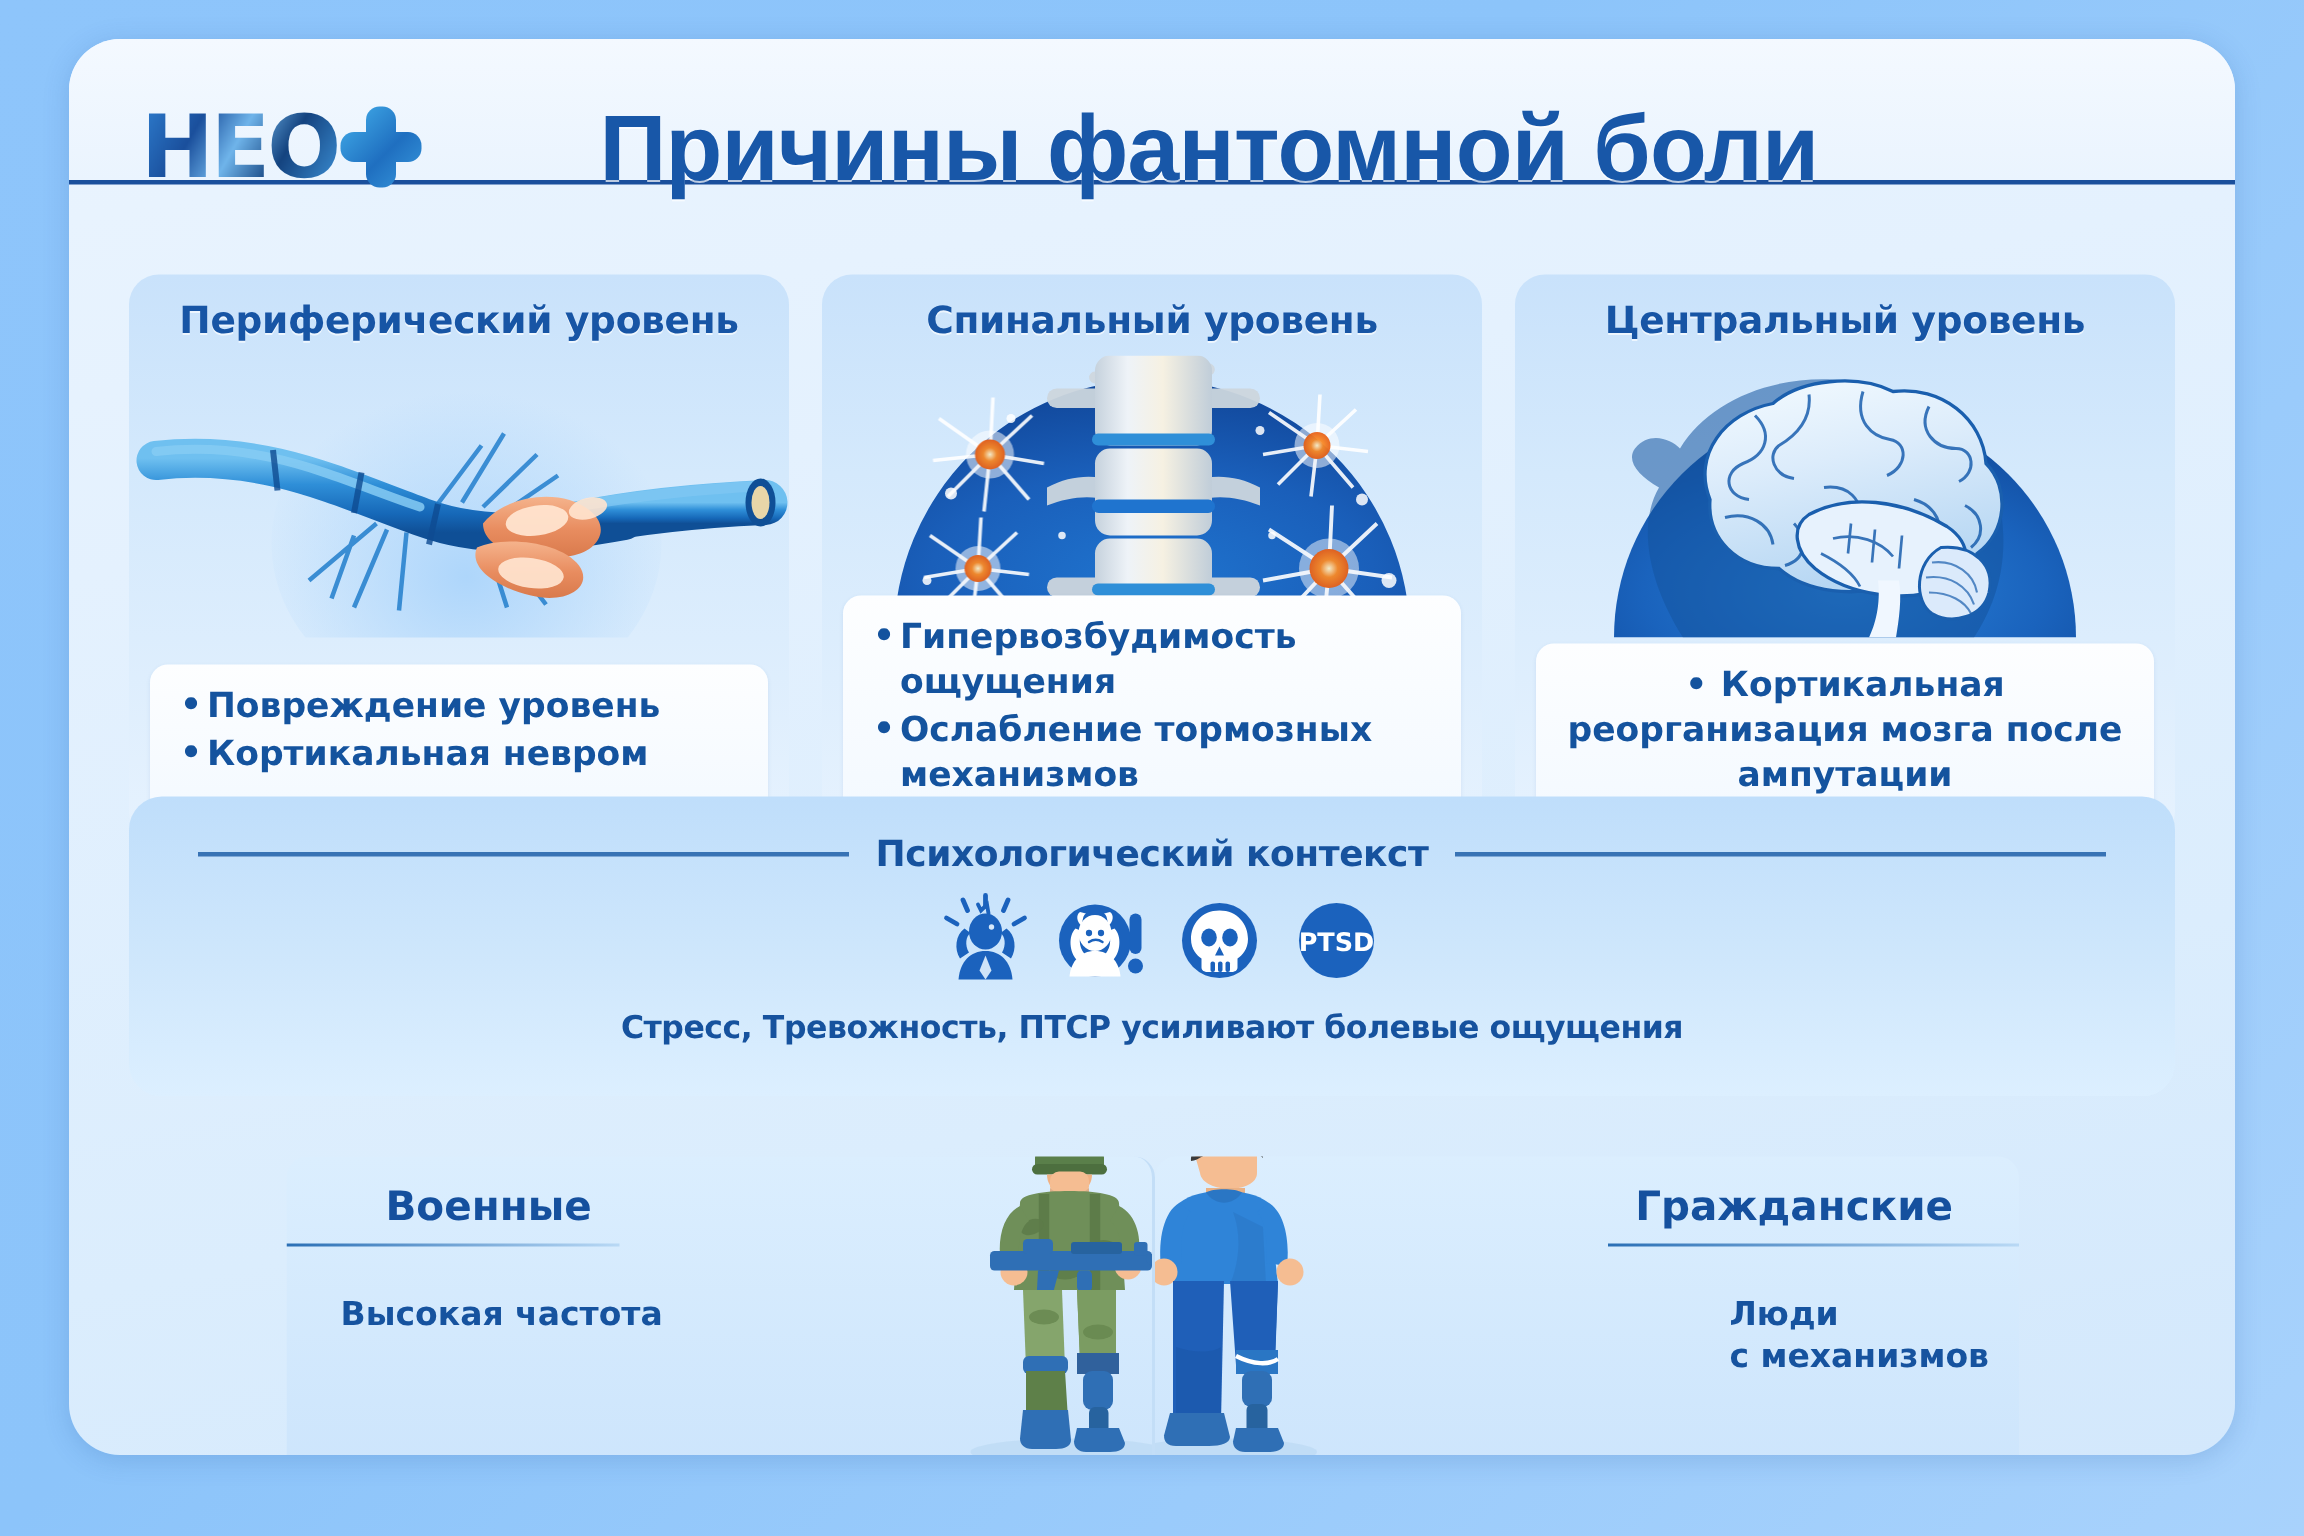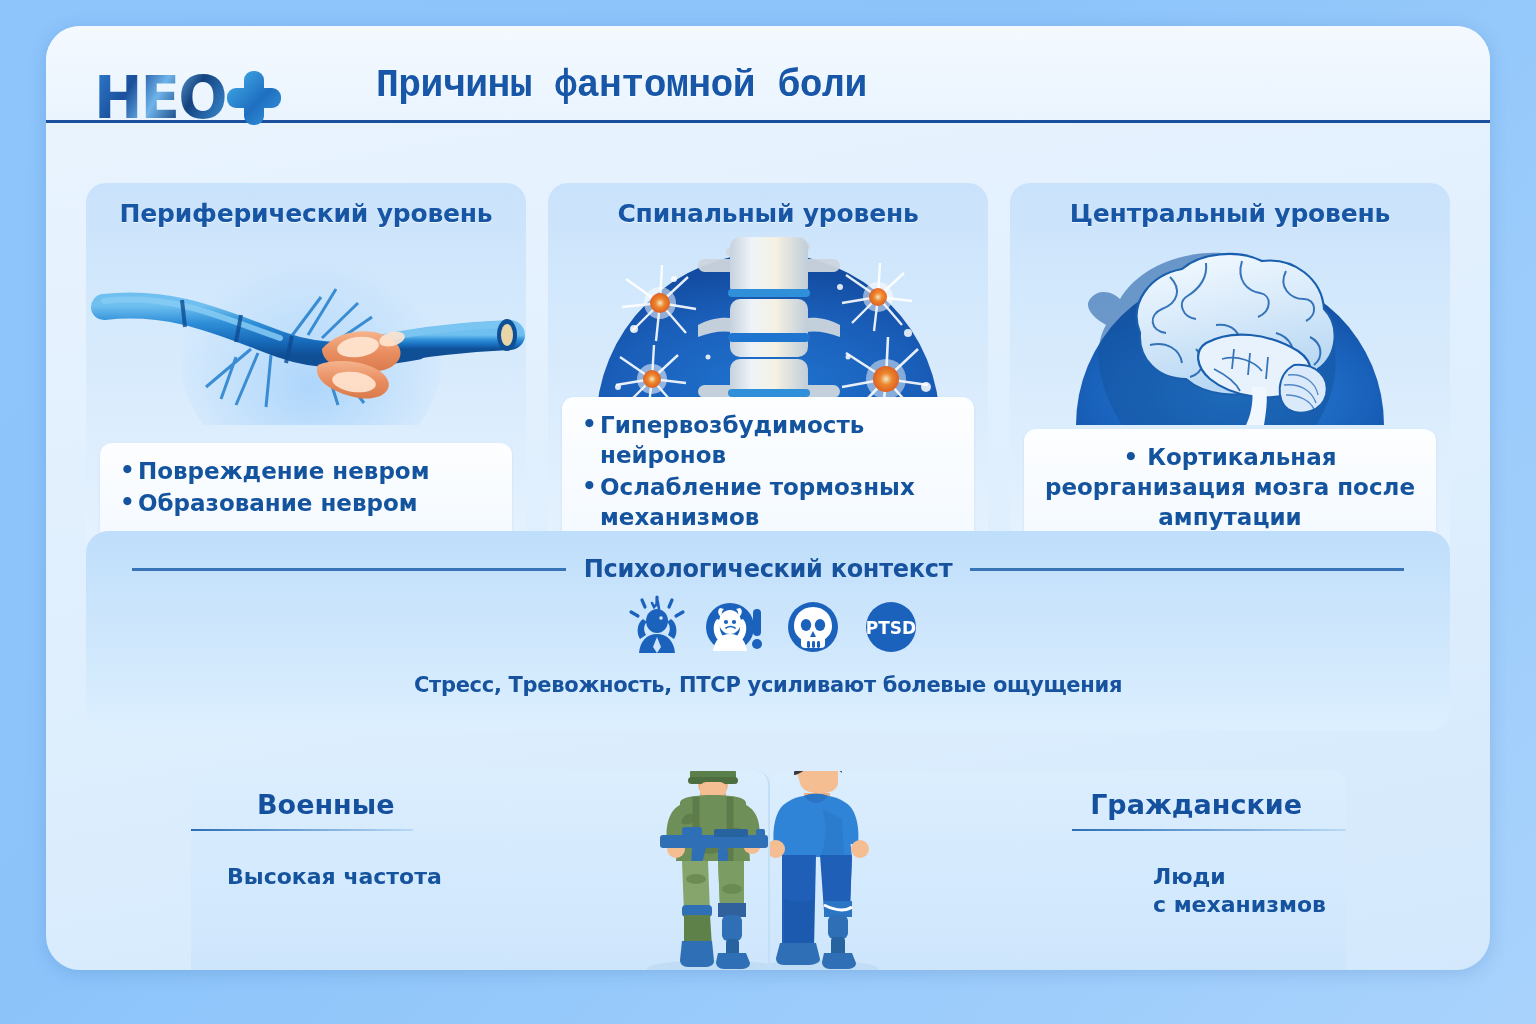--- a/index.html
+++ b/index.html
@@ -49,23 +49,24 @@
   }
   .logo-plus::before, .logo-plus::after {
     content:""; position: absolute; border-radius: 9px;
     background: linear-gradient(135deg,#3a9fe0 0%, #1f6fc0 60%, #2f8ad3 100%);
   }
   .logo-plus::before { left: 0; top: 17px; width: 54px; height: 20px; }
   .logo-plus::after  { top: 0; left: 17px; width: 20px; height: 54px; }
 
   .page-title {
     position: absolute; left: 330px; top: 38px; width: 860px;
-    font-size: 38px; font-weight: bold; color: #1857a8;
+    text-align: center;
+    font-size: 62px; font-weight: bold; color: #1857a8;
     letter-spacing: -.5px;
-    font-family: Liberation Mono, monospace;
+    font-family: Liberation Sans, sans-serif;
     text-shadow: 0 1px 0 rgba(255,255,255,.7);
   }
 
   
   .levels {
     position: absolute; left: 40px; top: 117px;
     width: 1364px; height: 378px;
     display: flex; gap: 22px; margin-top: 40px;
   }
   .level-card {
@@ -231,22 +232,22 @@
             <path d="M236 112 C252 92 290 88 308 104 C322 116 312 132 292 134 C266 137 236 130 236 112 Z" fill="url(#nrm)"></path>
             <path d="M232 128 C250 120 288 124 300 140 C310 154 292 166 268 160 C246 155 226 142 232 128 Z" fill="url(#nrm)"></path>
             <ellipse cx="272" cy="110" rx="21" ry="10" fill="#ffe4cf" opacity=".95" transform="rotate(-8 272 110)"></ellipse>
             <ellipse cx="306" cy="102" rx="13" ry="7" fill="#ffe4cf" opacity=".9" transform="rotate(-14 306 102)"></ellipse>
             <ellipse cx="268" cy="145" rx="22" ry="10" fill="#ffe4cf" opacity=".92" transform="rotate(8 268 145)"></ellipse>
           </g>
         </svg>
       </div>
       <div class="bullets">
         <ul>
-          <li>Повреждение невром</li>
-          <li>Образование невром</li>
+          <li>Повреждение уровень</li>
+          <li>Кортикальная невром</li>
         </ul>
       </div>
     </div>
 
     <div class="level-card">
       <div class="level-title">Спинальный уровень</div>
       <div class="illus">
         <svg viewBox="0 0 440 188" width="100%" height="100%" preserveAspectRatio="xMidYMid meet">
           <defs>
             <radialGradient id="dome" cx="50%" cy="78%" r="72%">
@@ -321,21 +322,21 @@
               <circle cx="292" cy="50" r="3"></circle>
             <circle cx="300" cy="120" r="2.5"></circle>
               <circle cx="360" cy="96" r="4"></circle>
             <circle cx="378" cy="150" r="5"></circle>
               <circle cx="70" cy="150" r="3"></circle>
           </g>
         </svg>
       </div>
       <div class="bullets">
         <ul>
-          <li>Гипервозбудимость нейронов</li>
+          <li>Гипервозбудимость ощущения</li>
           <li>Ослабление тормозных механизмов</li>
         </ul>
       </div>
     </div>
 
     <div class="level-card">
       <div class="level-title">Центральный уровень</div>
       <div class="illus">
         <svg viewBox="0 0 440 188" width="100%" height="100%" preserveAspectRatio="xMidYMid meet">
           <defs>

